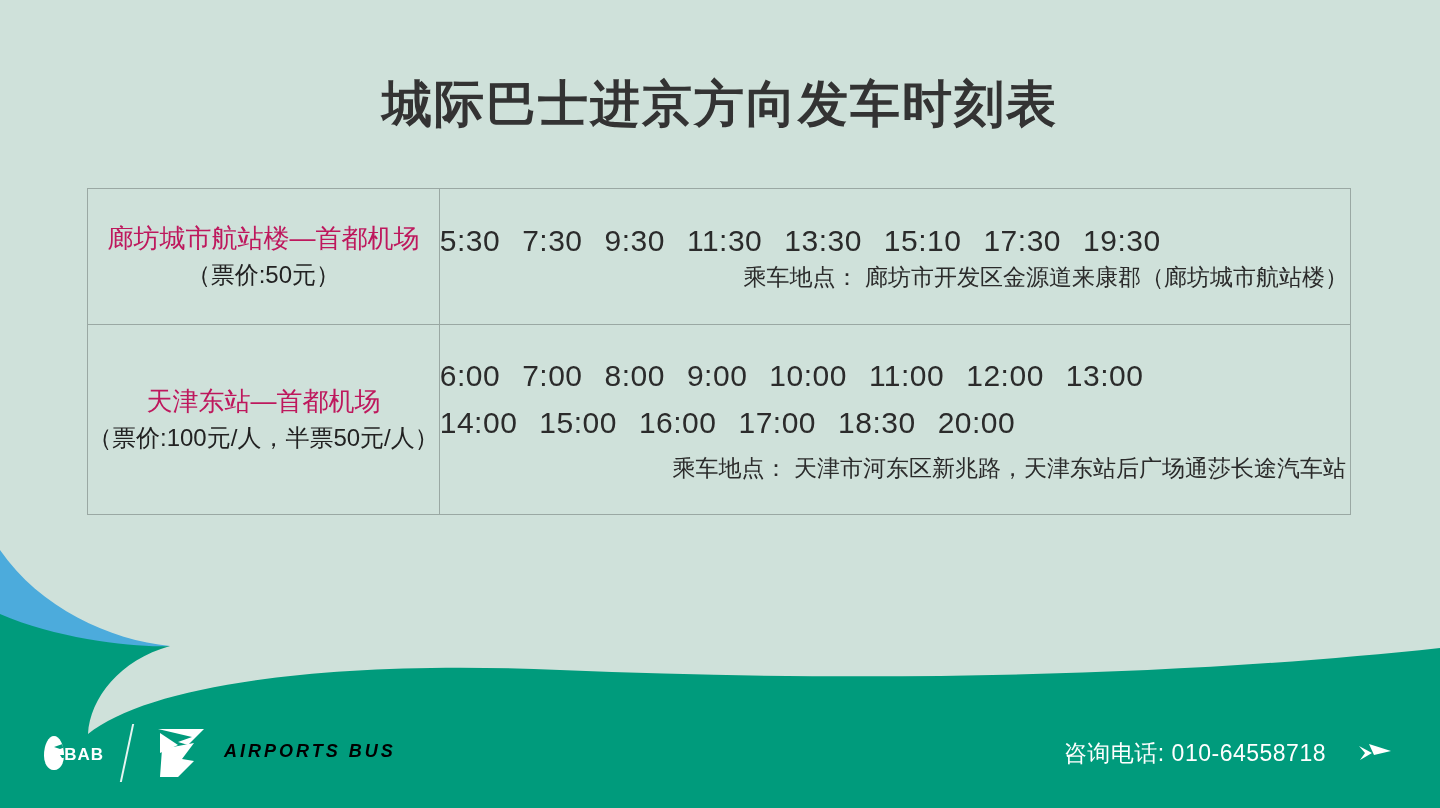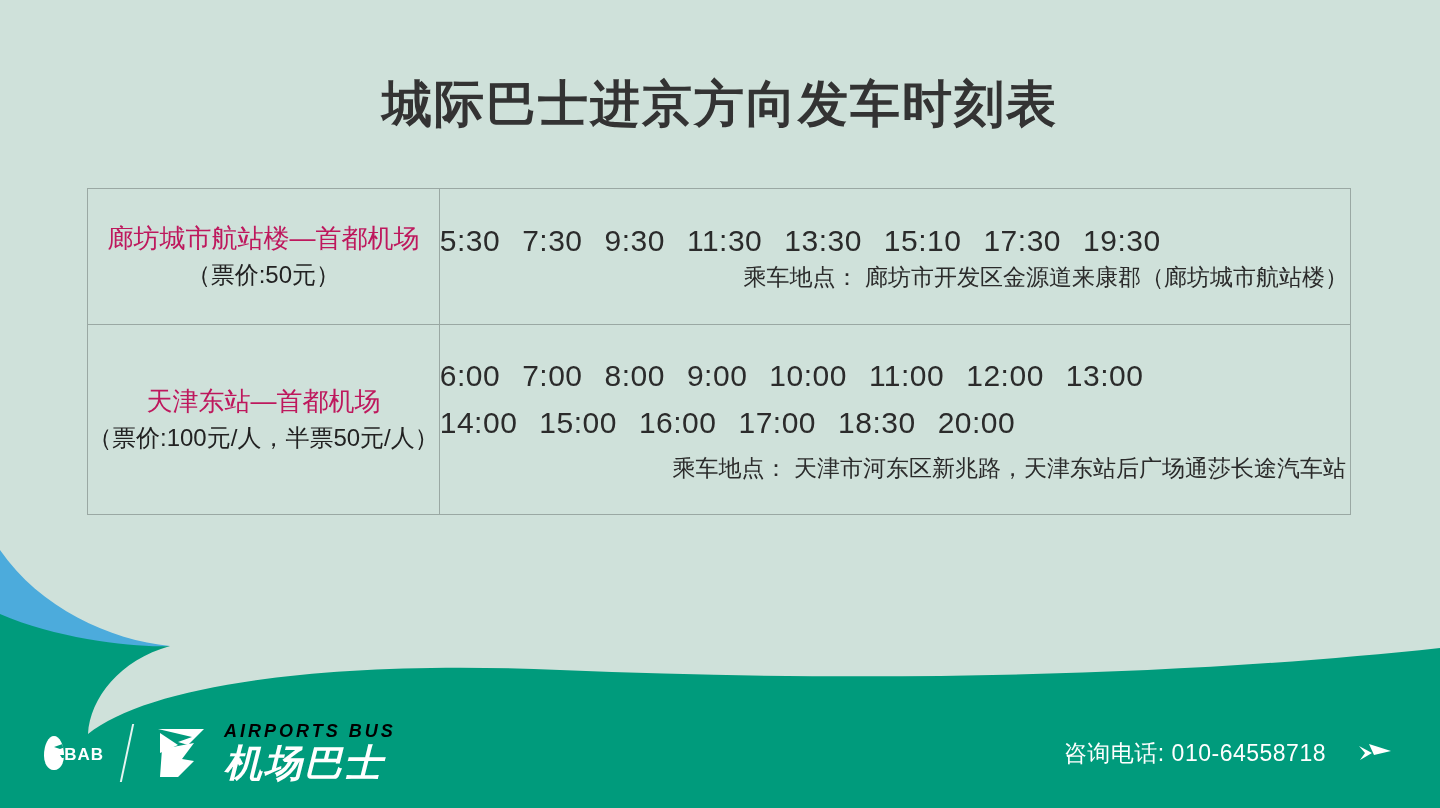--- a/index.html
+++ b/index.html
@@ -257,21 +257,20 @@
     <div class="bus-mark">
       <svg width="62" height="56" viewBox="0 0 62 56" xmlns="http://www.w3.org/2000/svg">
         <path d="M10 4 L56 4 L40 20 L30 17 L44 12 Z" fill="#ffffff"></path>
         <path d="M12 8 L30 20 L12 28 Z" fill="#ffffff"></path>
         <path d="M14 24 L46 18 L34 34 L46 36 L30 52 L12 52 Z" fill="#ffffff"></path>
       </svg>
     </div>
 
     <div class="brand-words">
       <div class="brand-en">AIRPORTS BUS</div>
-      <div class="brand-cn">机场巴士</div>
     </div>
   </div>
 
   <div class="contact">
     <div class="contact-text">咨询电话: 010-64558718</div>
     <div class="plane-icon">
       <svg width="34" height="22" viewBox="0 0 34 22" xmlns="http://www.w3.org/2000/svg">
         <path d="M1 4 L14 11 L2 18 L7 11 Z" fill="#ffffff"></path>
         <path d="M11 2 L33 9 L16 13 Z" fill="#ffffff"></path>
       </svg>

